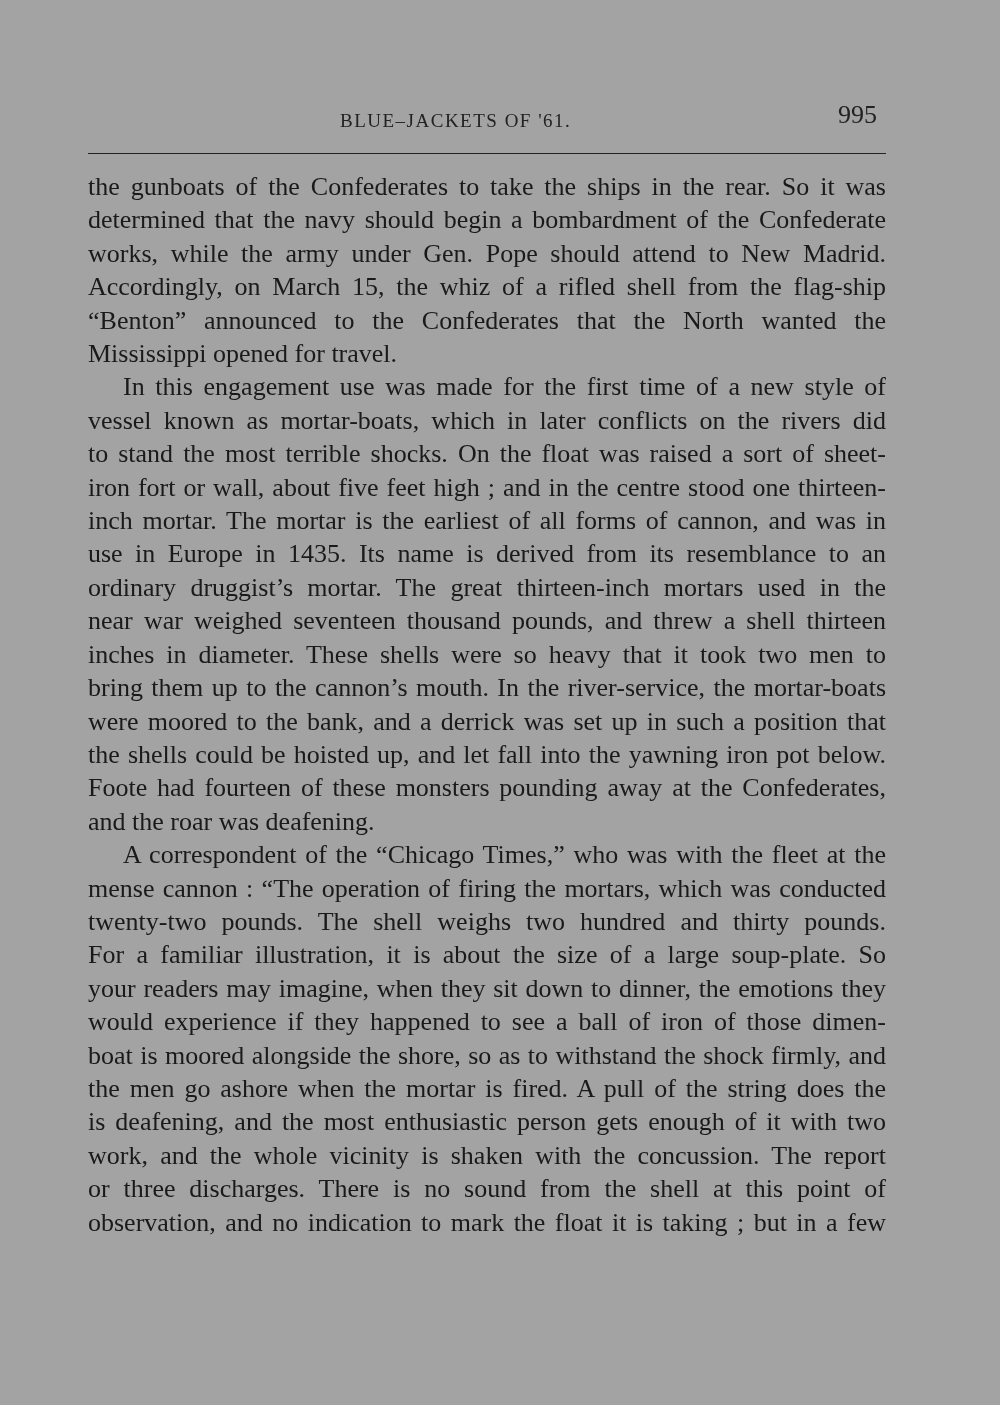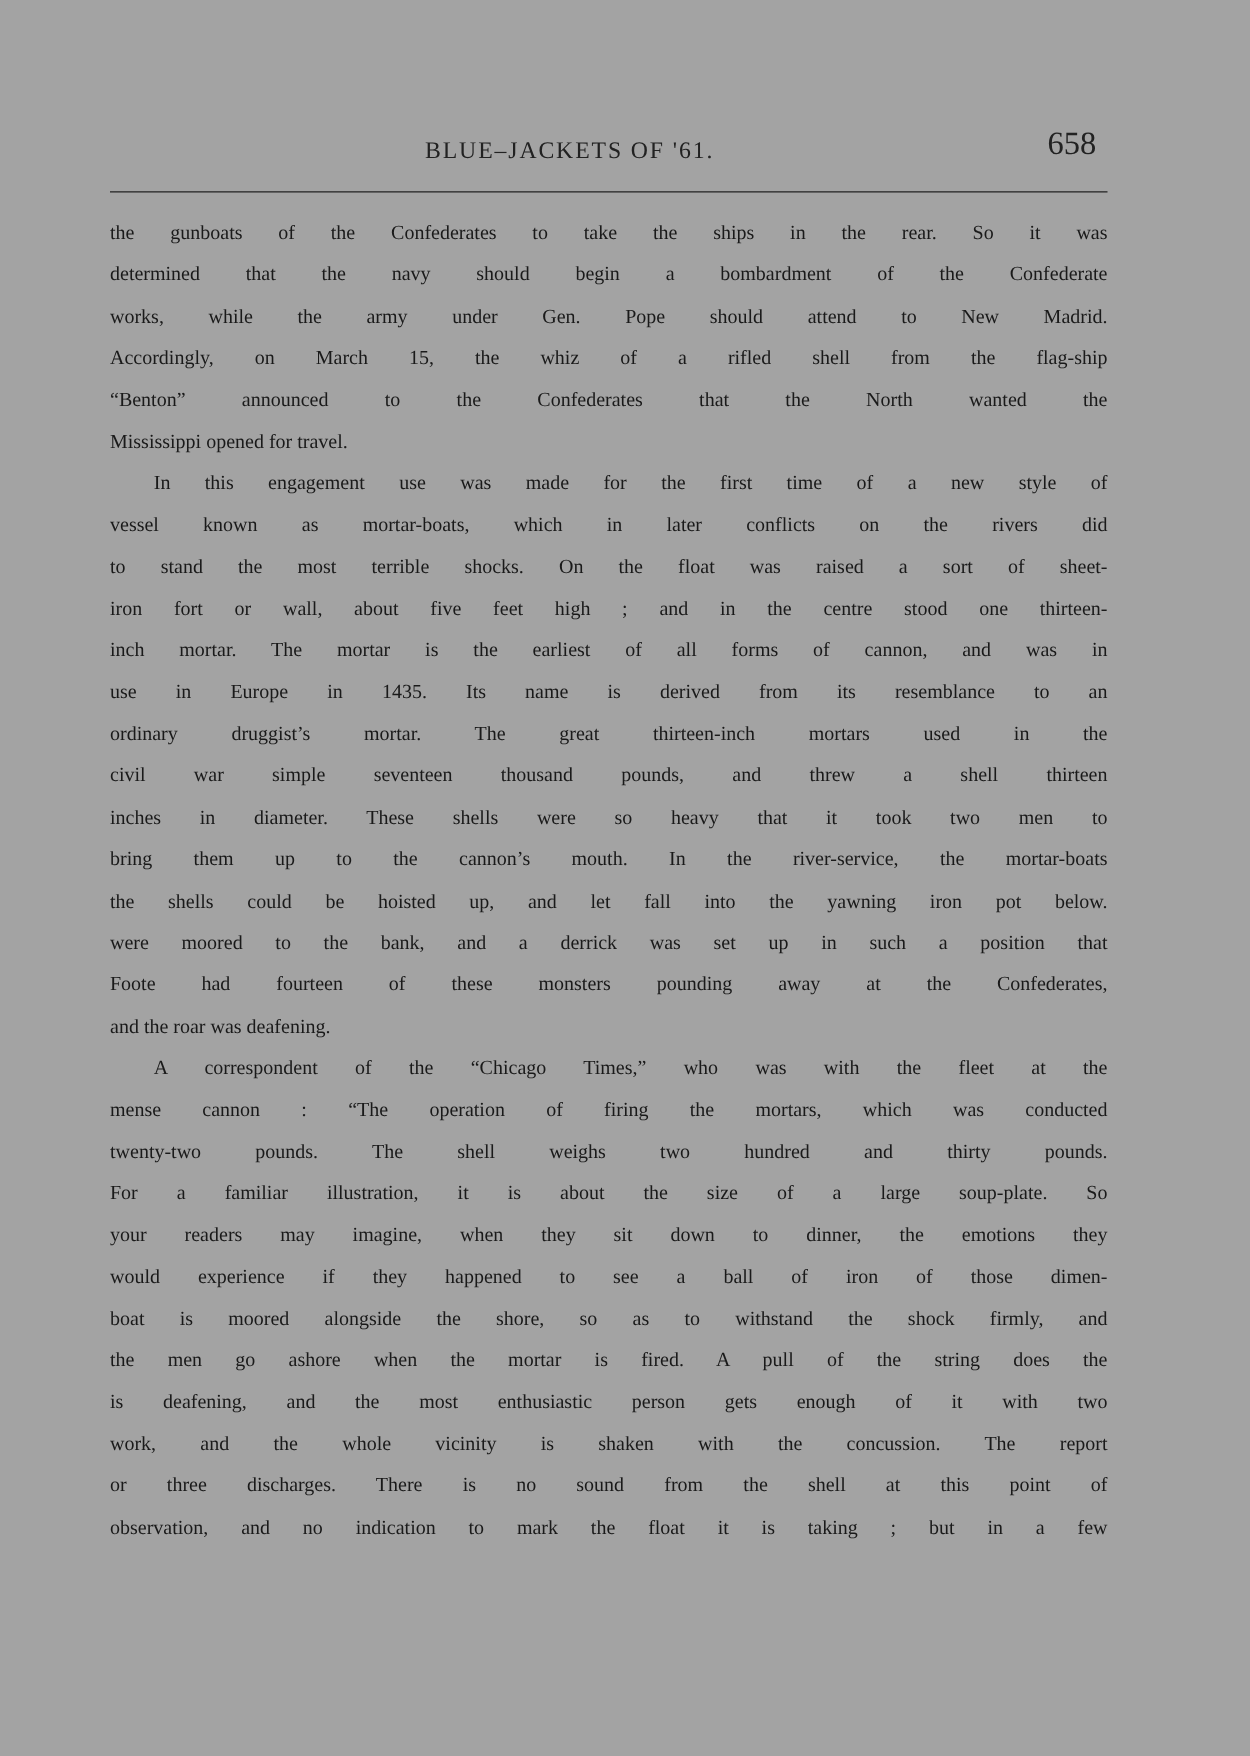--- a/index.html
+++ b/index.html
@@ -1,55 +1,55 @@
 <!DOCTYPE html>
 <html><head>
 <meta charset="utf-8">
 <style>
   html, body { margin:0; padding:0; background:#fff; }
   body { width:1000px; height:1405px; position:relative; overflow:hidden; }
   .page { position:absolute; left:0; top:0; width:1000px; height:1405px; background:#a3a3a3; color:#1a1a1a; }
   .running-head { position:absolute; left:340px; top:110px; font-family:"Liberation Serif", serif; font-size:19px; letter-spacing:1.5px; color:#222; }
   .page-number { position:absolute; left:838px; top:100px; font-family:"Liberation Serif", serif; font-size:26px; color:#222; }
   .rule { position:absolute; left:88px; top:153px; width:798px; height:0; border-top:1.5px solid #222; }
-  .body-text { position:absolute; left:88px; top:170px; width:798px; font-family:"Liberation Serif", serif; font-size:16px; line-height:33.4px; color:#1a1a1a; }
+  .body-text { position:absolute; left:88px; top:170px; width:798px; font-family:"Liberation Serif", serif; font-size:26px; line-height:33.4px; color:#1a1a1a; }
   .para { margin:0; text-align:justify; }
   .para .line { display:block; text-align:justify; text-align-last:justify; white-space:nowrap; }
   .para .line.last { text-align-last:left; }
   .para .line.indent { padding-left:35px;font-family:Liberation Serif, serif; }
 </style>
 </head>
 <body>
 
 <div class="page">
   <div class="running-head">BLUE–JACKETS OF '61.</div>
-  <div class="page-number">658</div>
+  <div class="page-number">995</div>
   <div class="rule"></div>
   <div class="body-text" id="body-text">
       <div class="para">
         <span class="line">the gunboats of the Confederates to take the ships in the rear.  So it was</span>
         <span class="line">determined that the navy should begin a bombardment of the Confederate</span>
         <span class="line">works, while the army under Gen. Pope should attend to New Madrid.</span>
         <span class="line">Accordingly, on March 15, the whiz of a rifled shell from the flag-ship</span>
         <span class="line">“Benton” announced to the Confederates that the North wanted the</span>
         <span class="line last">Mississippi opened for travel.</span>
       </div>
       <div class="para">
         <span class="line indent">In this engagement use was made for the first time of a new style of</span>
         <span class="line">vessel known as mortar-boats, which in later conflicts on the rivers did</span>
         <span class="line">to stand the most terrible shocks.  On the float was raised a sort of sheet-</span>
         <span class="line">iron fort or wall, about five feet high ; and in the centre stood one thirteen-</span>
         <span class="line">inch mortar.  The mortar is the earliest of all forms of cannon, and was in</span>
         <span class="line">use in Europe in 1435.  Its name is derived from its resemblance to an</span>
         <span class="line">ordinary druggist’s mortar.  The great thirteen-inch mortars used in the</span>
-        <span class="line">civil war simple seventeen thousand pounds, and threw a shell thirteen</span>
+        <span class="line">near war weighed seventeen thousand pounds, and threw a shell thirteen</span>
         <span class="line">inches in diameter.  These shells were so heavy that it took two men to</span>
         <span class="line">bring them up to the cannon’s mouth.  In the river-service, the mortar-boats</span>
+        <span class="line">were moored to the bank, and a derrick was set up in such a position that</span>
         <span class="line">the shells could be hoisted up, and let fall into the yawning iron pot below.</span>
-        <span class="line">were moored to the bank, and a derrick was set up in such a position that</span>
         <span class="line">Foote had fourteen of these monsters pounding away at the Confederates,</span>
         <span class="line last">and the roar was deafening.</span>
       </div>
       <div class="para">
         <span class="line indent">A correspondent of the “Chicago Times,” who was with the fleet at the</span>
         <span class="line">mense cannon : “The operation of firing the mortars, which was conducted</span>
         <span class="line">twenty-two pounds.  The shell weighs two hundred and thirty pounds.</span>
         <span class="line">For a familiar illustration, it is about the size of a large soup-plate.  So</span>
         <span class="line">your readers may imagine, when they sit down to dinner, the emotions they</span>
         <span class="line">would experience if they happened to see a ball of iron of those dimen-</span>

